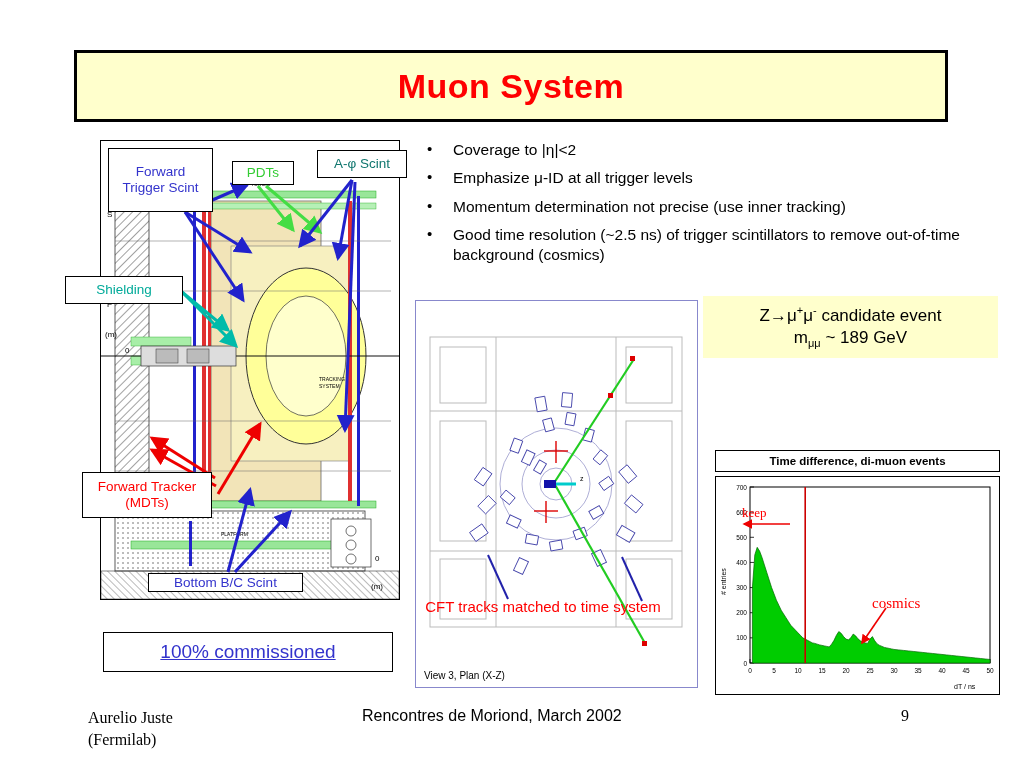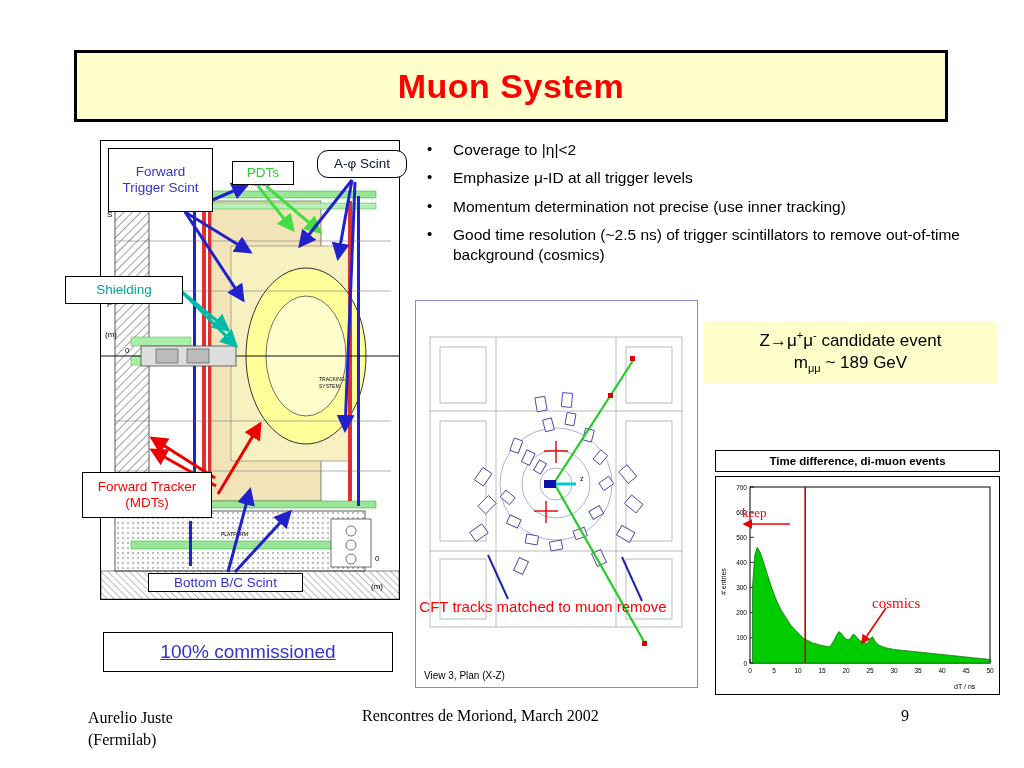--- a/index.html
+++ b/index.html
@@ -92,22 +92,22 @@
     color: #3333cc; font-size: 13.5px;
     display:flex; align-items:center; justify-content:center;
   }
   #lbl-pdts {
     left: 232px; top: 161px; width: 62px; height: 24px;
     color: #33cc33; font-size: 13.5px; background: #ffffff;
     display:flex; align-items:center; justify-content:center;
   }
   #lbl-aphi {
     left: 317px; top: 150px; width: 90px; height: 28px;
-    color: #0f172a; font-size: 13.5px;
-    display:flex; align-items:center; justify-content:center;border-radius:11px;
+    color: #0f766e; font-size: 13.5px;
+    display:flex; align-items:center; justify-content:center;
   }
   #lbl-shielding {
     left: 65px; top: 276px; width: 118px; height: 28px;
     color: #00aa99; font-size: 13.5px;
     display:flex; align-items:center; justify-content:center;
   }
   #lbl-forward-tracker {
     left: 82px; top: 472px; width: 130px; height: 46px;
     color: #ff0000; font-size: 13.5px;
     display:flex; align-items:center; justify-content:center;
@@ -165,21 +165,20 @@
     width: 295px; height: 62px;
     background: #ffffcc;
     box-sizing: border-box;
     display: flex;
     flex-direction: column;
     align-items: center;
     justify-content: center;
     font-size: 17px;
     color: #000;
     line-height: 1.3;
-    margin-top: 25px;
   }
 
   
   #plot-panel {
     position: absolute;
     left: 715px; top: 450px;
     width: 285px; height: 245px;
   }
   #plot-title {
     position: absolute;
@@ -219,21 +218,21 @@
     position: absolute;
     left: 88px; top: 707px;
     font-family: Liberation Serif, serif;
     font-size: 16px;
     color: #000;
     line-height: 1.35;
   }
   #footer-center {
     position: absolute;
     left: 362px; top: 707px;
-    font-family: Liberation Serif, serif;
+    font-family: Liberation Sans, sans-serif;
     font-size: 16px;
     color: #000;
   }
   #footer-page {
     position: absolute;
     left: 901px; top: 707px;
     font-family: "Liberation Serif", serif;
     font-size: 16px;
     color: #000;
   }
@@ -466,21 +465,21 @@
       <line x1="136" y1="183" x2="160" y2="183" stroke="#00cccc" stroke-width="3"></line>
       <rect x="128" y="179" width="12" height="8" fill="#1111aa"></rect>
       <text x="164" y="180" font-size="7" fill="#000" font-family="Liberation Sans, sans-serif">z</text>
 
       <line x1="72" y1="254" x2="92" y2="298" stroke="#2222aa" stroke-width="2"></line>
       <line x1="206" y1="256" x2="226" y2="300" stroke="#2222aa" stroke-width="2"></line>
     </svg>
     <div id="event-footer">View 3, Plan (X-Z)</div>
   </div>
 
-  <div id="cft-caption">CFT tracks matched to muon remove</div>
+  <div id="cft-caption">CFT tracks matched to time system</div>
 
   <div id="zbox">
     <div>
       <span>Z</span><span>→</span><span>μ</span><span class="sup">+</span><span>μ</span><span class="sup">-</span><span> candidate event</span>
     </div>
     <div>
       <span>m</span><span class="sub">μμ</span><span> ~ 189 GeV</span>
     </div>
   </div>
 

